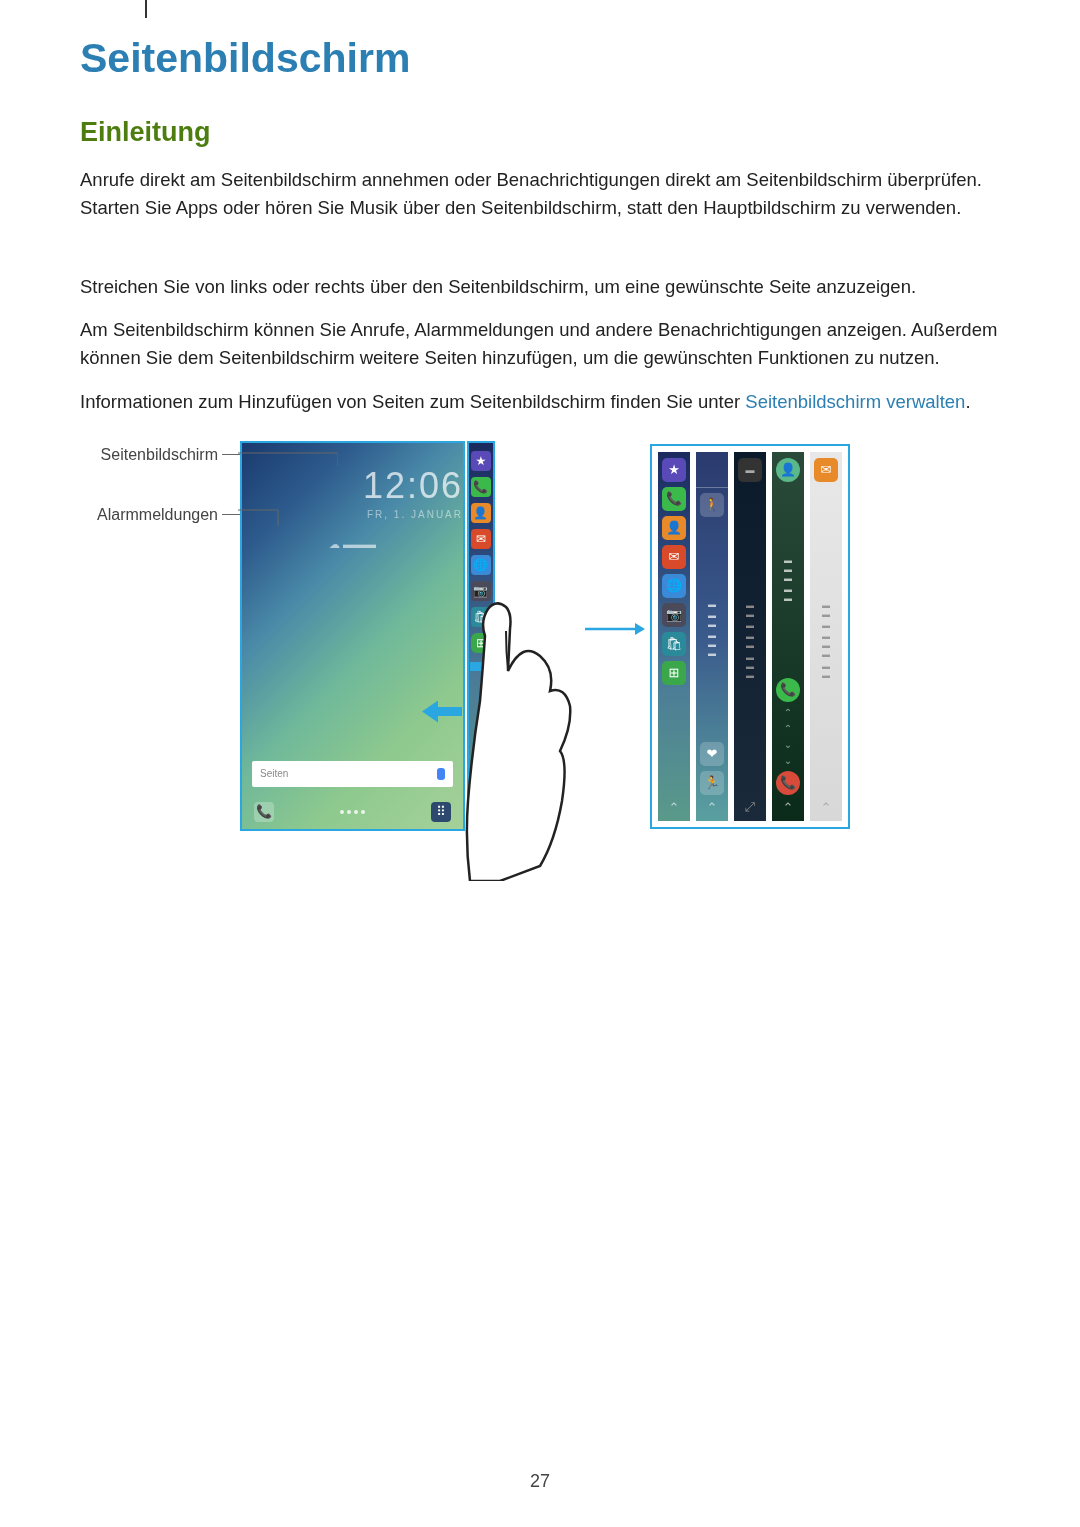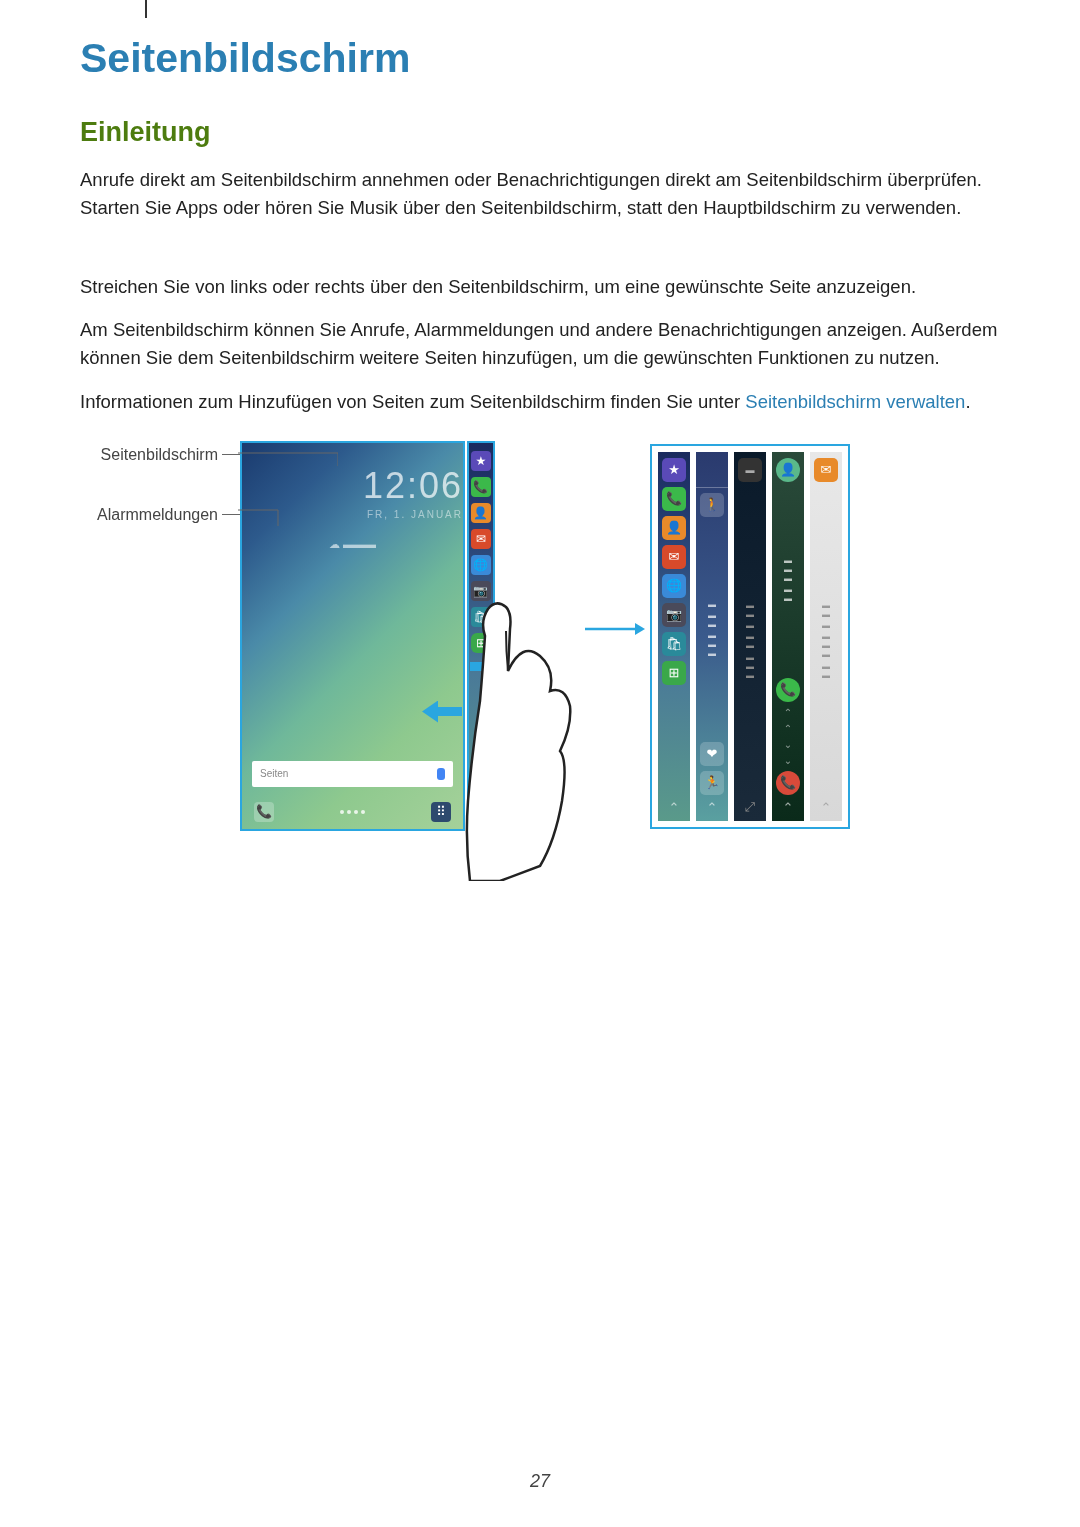--- a/index.html
+++ b/index.html
@@ -291,21 +291,20 @@
     .p4 { background: linear-gradient(180deg,#2a4a3a,#1a3a2a,#0a2a1a); }
     .p5 { background: linear-gradient(180deg,#e8e8e8,#d8d8d8); }
     .page-number {
       position: absolute;
       bottom: 35px;
       left: 0;
       right: 0;
       text-align: center;
       font-size: 18px;
       color: #444;
-      font-style: italic;
     }
   </style>
 </head>
 <body>
 
 <div class="tick-mark"></div>
 
 <div class="page">
 
 

